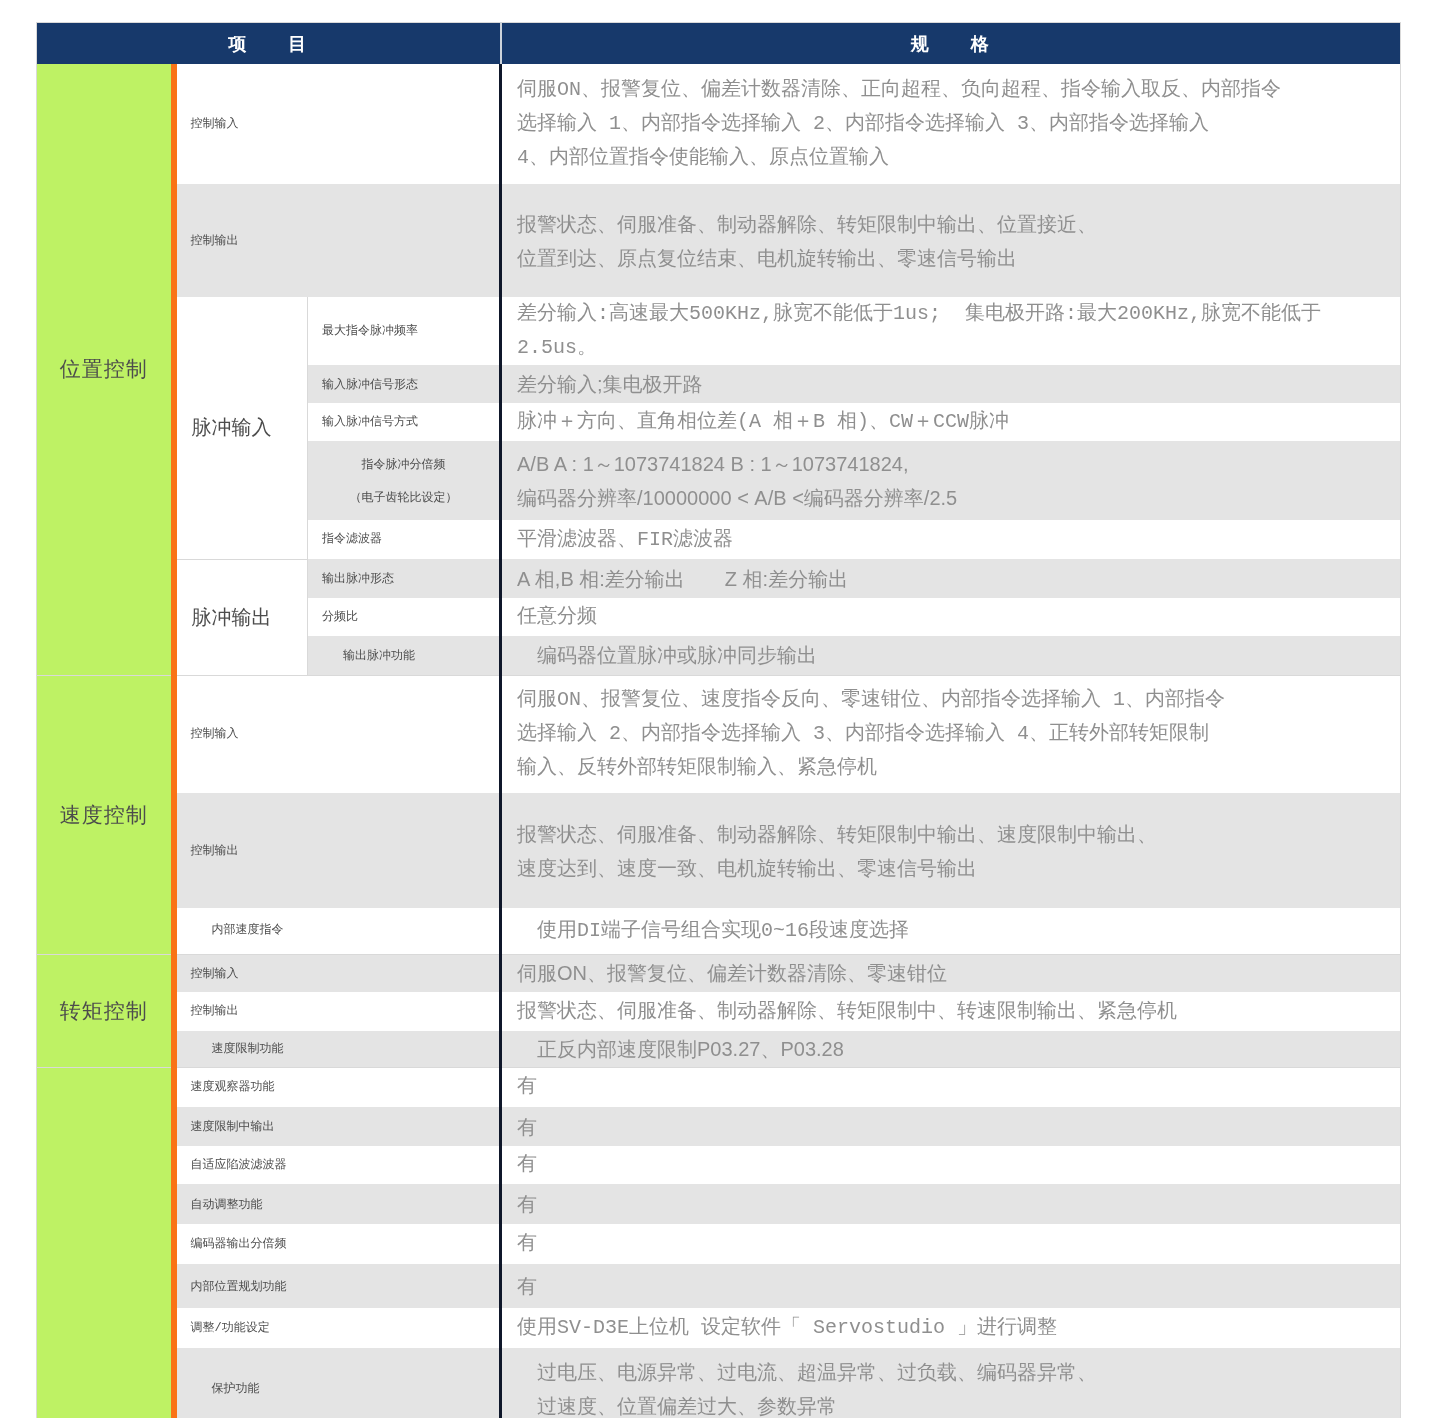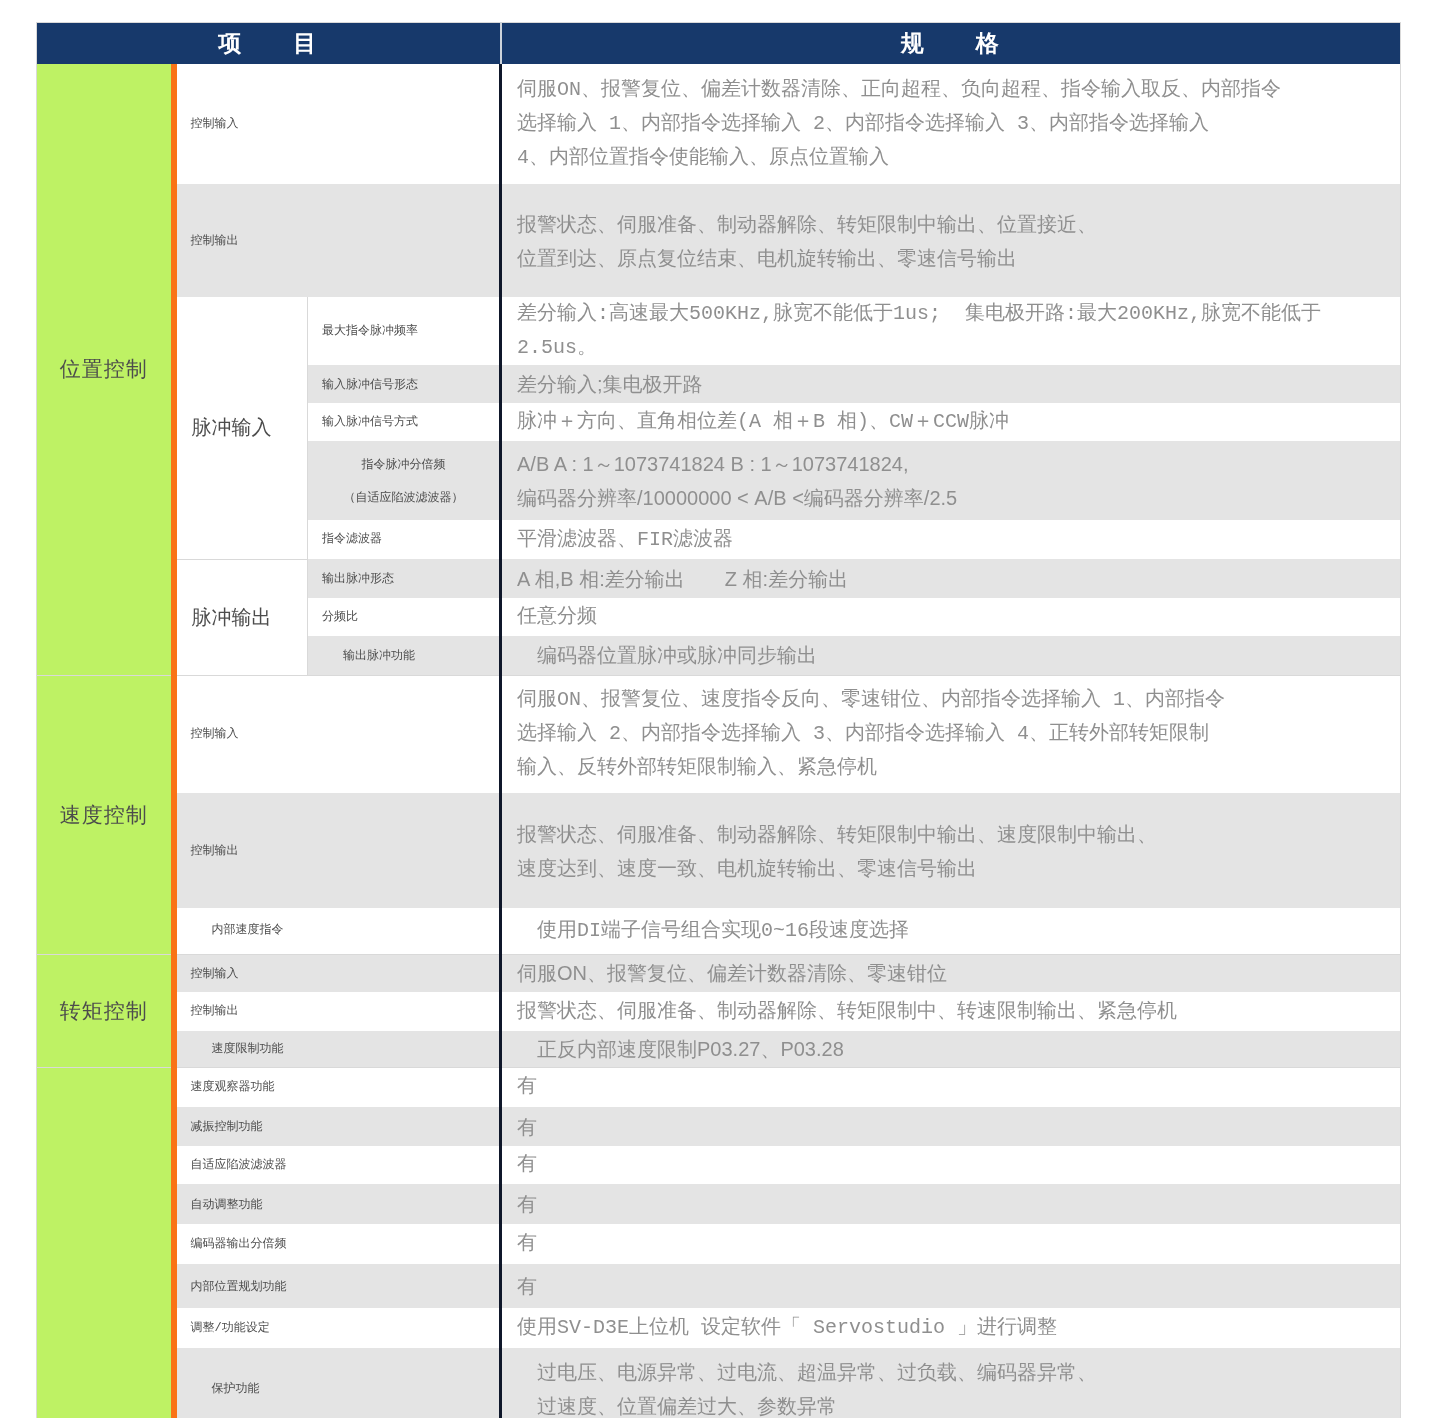--- a/index.html
+++ b/index.html
@@ -1,19 +1,19 @@
 <!DOCTYPE html>
 <html><head>
 <meta charset="utf-8">
 <style>
   html,body{margin:0;padding:0;background:#ffffff;}
   body{width:1440px;height:1418px;position:relative;font-family:"Liberation Sans",sans-serif;}
   .wrap{position:absolute;left:36px;top:22px;}
   table{border-collapse:collapse;table-layout:fixed;width:1364px;border:1px solid #d9d9d9;}
-  th{background:#17396B;color:#ffffff;font-size:23px;font-weight:bold;height:41px;
+  th{background:#17396B;color:#ffffff;font-size:18px;font-weight:bold;height:41px;
      text-align:center;vertical-align:middle;letter-spacing:2px;padding:0;}
   th.item-hd{border-right:2px solid #cdd3da;}
   td{vertical-align:middle;padding:0;}
   .g{background:#bef264;border-right:6px solid #f97316;border-bottom:1px solid #d9d9d9;
      text-align:center;color:#4c4c4c;font-size:21px;letter-spacing:1px;}
   .sg{background:#ffffff;border-right:1px solid #d9d9d9;border-bottom:1px solid #d9d9d9;
      padding-left:15px;color:#4c4c4c;font-size:20px;}
   .lbl{border-right:3px solid #0f172a;padding-left:14px;color:#4c4c4c;font-size:12px;
        white-space:pre-wrap;line-height:33px;}
   .lbl.ctr{text-align:center;padding-left:0;}
@@ -62,21 +62,21 @@
     <tr style="height:38px">
       <td class="lbl s">输入脉冲信号形态</td>
       <td class="spec s">差分输入;集电极开路</td>
     </tr>
     <tr style="height:38px">
       <td class="lbl w">输入脉冲信号方式</td>
       <td class="spec w">脉冲＋方向、直角相位差(A 相＋B 相)、CW＋CCW脉冲</td>
     </tr>
     <tr style="height:79px">
       <td class="lbl s ctr">指令脉冲分倍频
-（自适应陷波滤波器）</td>
+（电子齿轮比设定）</td>
       <td class="spec s">A/B A : 1～1073741824 B : 1～1073741824,
 编码器分辨率/10000000 &lt; A/B &lt;编码器分辨率/2.5</td>
     </tr>
     <tr style="height:39px">
       <td class="lbl w">指令滤波器</td>
       <td class="spec w">平滑滤波器、FIR滤波器</td>
     </tr>
     <tr style="height:39px">
       <td class="sg" rowspan="3">脉冲输出</td>
       <td class="lbl s">输出脉冲形态</td>
@@ -121,21 +121,21 @@
       <td class="lbl s" colspan="2">速度限制功能</td>
       <td class="spec s">正反内部速度限制P03.27、P03.28</td>
     </tr>
 
     <tr style="height:40px">
       <td class="g" rowspan="8"></td>
       <td class="lbl w" colspan="2">速度观察器功能</td>
       <td class="spec w">有</td>
     </tr>
     <tr style="height:39px">
-      <td class="lbl s" colspan="2">减振控制功能</td>
+      <td class="lbl s" colspan="2">速度限制中输出</td>
       <td class="spec s">有</td>
     </tr>
     <tr style="height:38px">
       <td class="lbl w" colspan="2">自适应陷波滤波器</td>
       <td class="spec w">有</td>
     </tr>
     <tr style="height:40px">
       <td class="lbl s" colspan="2">自动调整功能</td>
       <td class="spec s">有</td>
     </tr>

